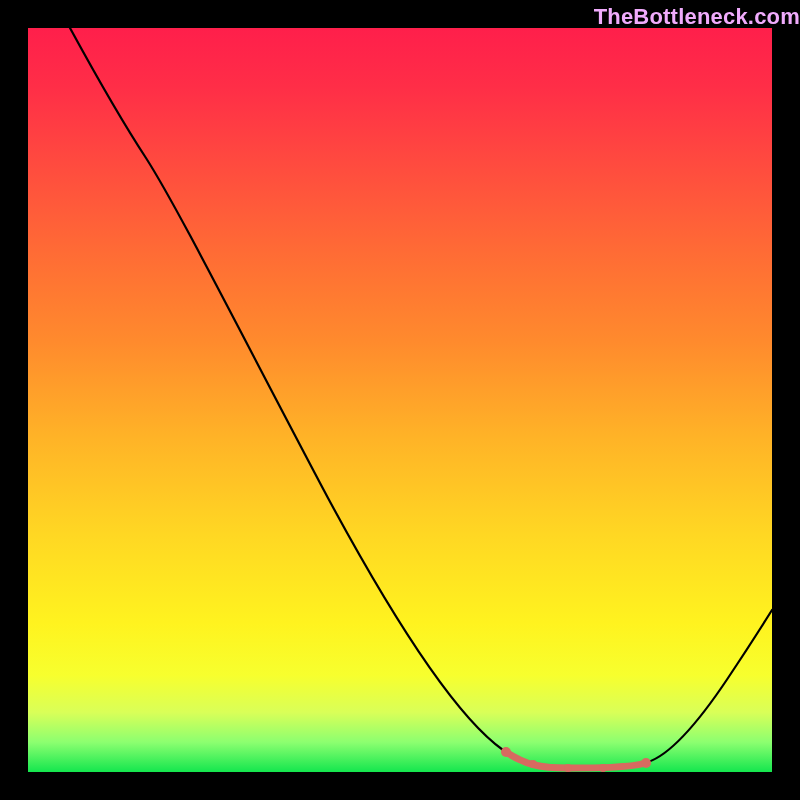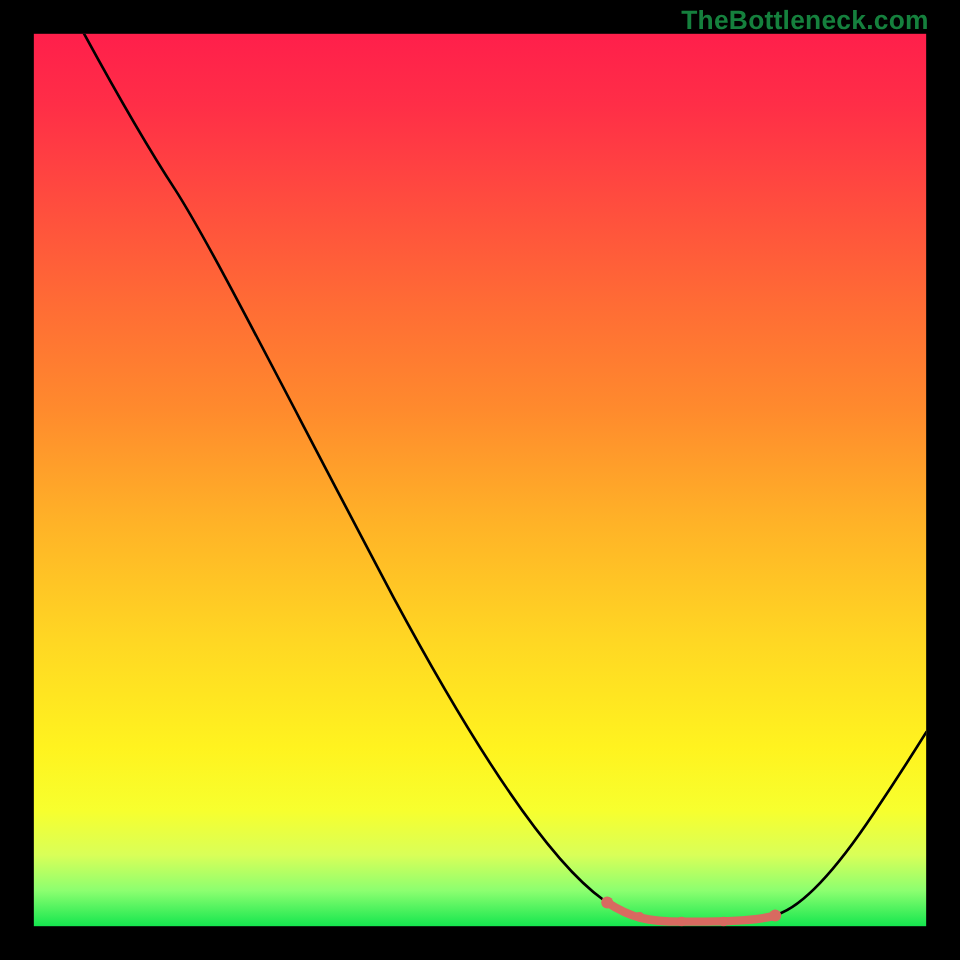--- a/index.html
+++ b/index.html
@@ -13,24 +13,24 @@
   }
   .frame {
     position: relative;
     width: 800px;
     height: 800px;
     background: #000;
   }
   .watermark {
     position: absolute;
     top: 4px;
-    right: 26px;
+    right: 0;
     font-size: 22px;
     font-weight: 600;
-    color: #15803d;
+    color: #f0abfc;
     letter-spacing: 0.2px;
     z-index: 10;
   }
   .plot {
     position: absolute;
     left: 28px;
     top: 28px;
     width: 744px;
     height: 744px;
     overflow: hidden;

